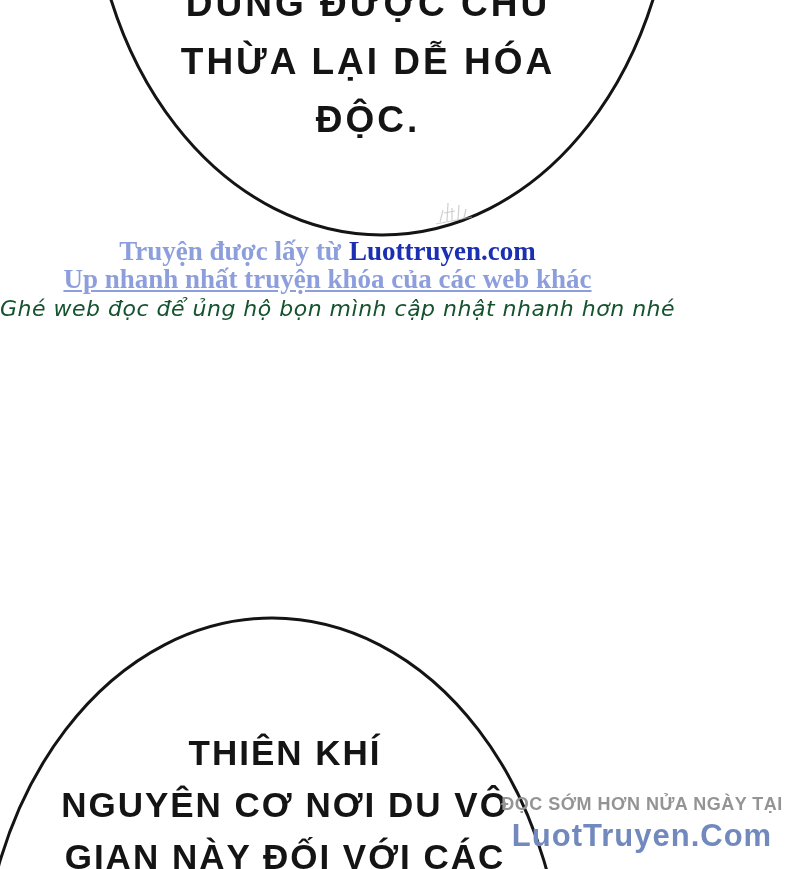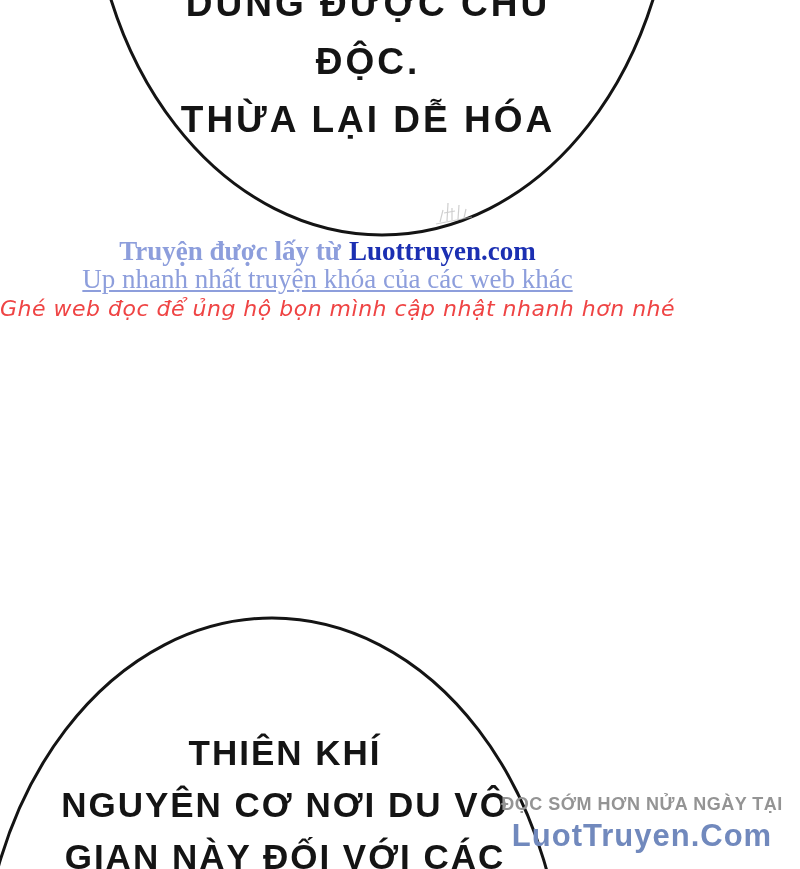--- a/index.html
+++ b/index.html
@@ -41,31 +41,31 @@
     font-family: "Liberation Serif", serif;
     font-weight: bold;
     font-size: 27px; line-height: 28px;
     color: #8d9edc;
     white-space: nowrap;
     text-align: center;
   }
   .credit-line1 .site { color: #1b2fb2; margin-left: 8px; }
   .credit-line2 {
     font-family: "Liberation Serif", serif;
-    font-weight: normal;
+    font-weight: bold;
     font-size: 27px; line-height: 29px;
     color: #8d9edc;
     text-decoration: underline;
     white-space: nowrap;
   }
   .credit-line3 {
     font-family: "DejaVu Sans", sans-serif;
     font-style: italic;
     font-size: 22px; line-height: 29px;
-    color: #ef4444;
+    color: #14532d;
     letter-spacing: 0.5px;
     white-space: nowrap;
   }
   .watermark {
     position: absolute;
     left: 492px; top: 794px; width: 300px;
     text-align: center;
   }
   .wm-line1 {
     font-size: 18px; font-weight: bold;
@@ -93,22 +93,22 @@
       <path d="M452 220 L452 208"></path>
       <path d="M458 219 L459 205"></path>
       <path d="M464 218 L466 209"></path>
       <path d="M436 224 L472 217"></path>
       <path d="M444 213 L455 211"></path>
     </g>
   </svg>
 
   <div class="bubble-text top">
     <div class="line">DÙNG ĐƯỢC CHỦ</div>
+    <div class="line">THỪA LẠI DỄ HÓA</div>
     <div class="line">ĐỘC.</div>
-    <div class="line">THỪA LẠI DỄ HÓA</div>
   </div>
 
   <div class="credits">
     <div class="credit-line1">
       <span>Truyện được lấy từ</span><span class="site">Luottruyen.com</span>
     </div>
     <div class="credit-line2">Up nhanh nhất truyện khóa của các web khác</div>
     <div class="credit-line3">Ghé web đọc để ủng hộ bọn mình cập nhật nhanh hơn nhé</div>
   </div>
 

